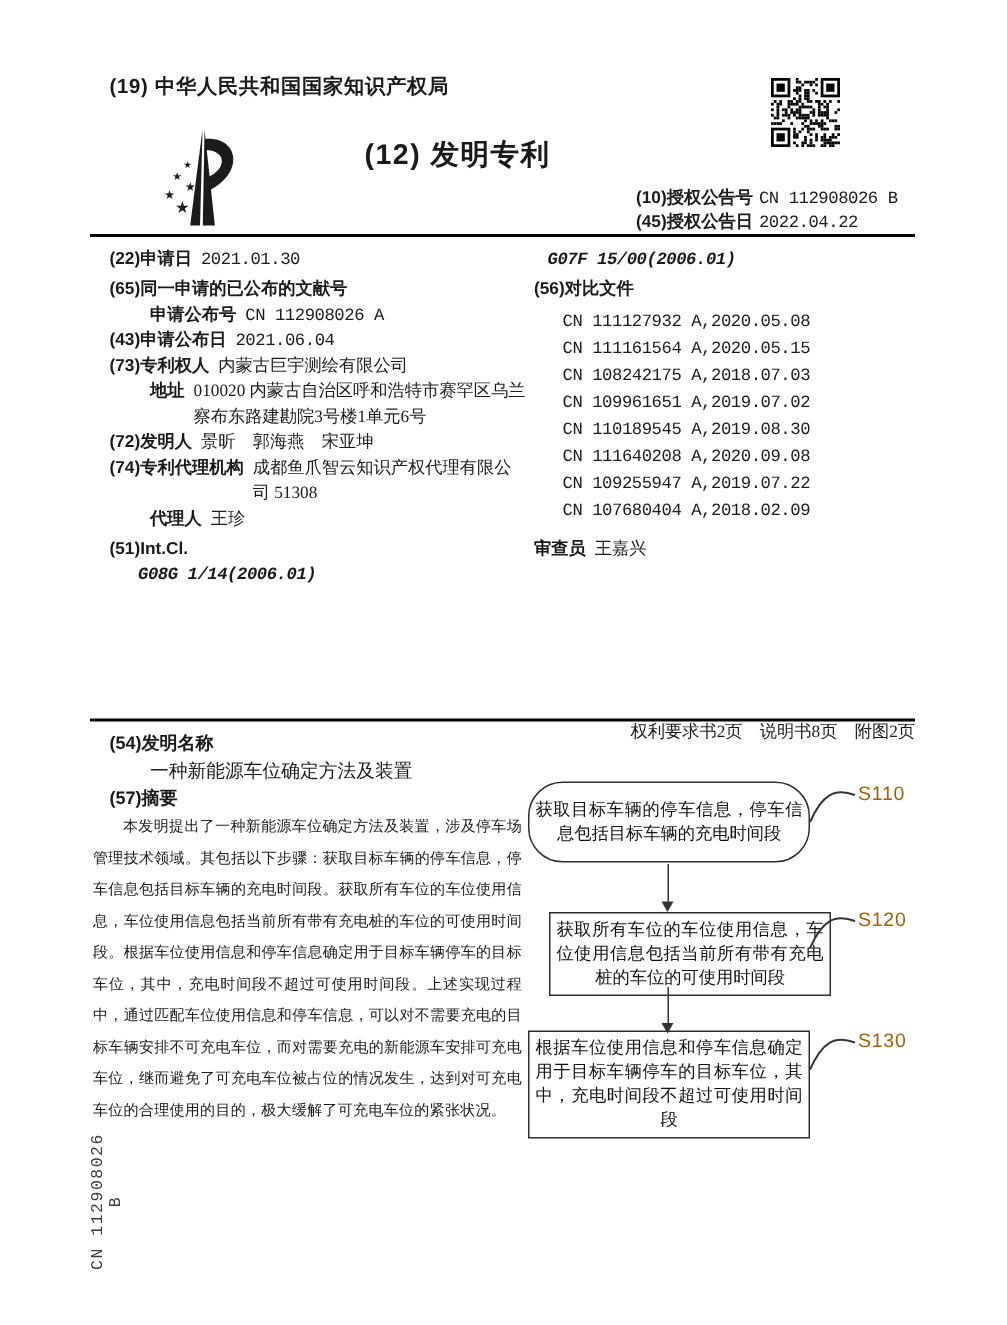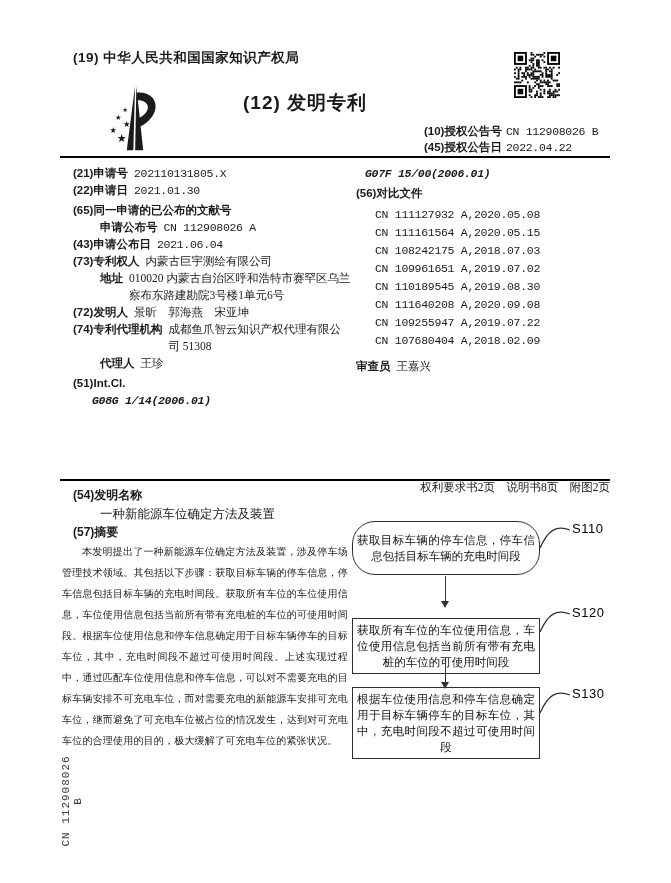--- a/index.html
+++ b/index.html
@@ -30,21 +30,21 @@
             text-align:justify;text-indent:2em;letter-spacing:0.2px;font-family:Liberation Mono, monospace;}
   .vertical-id{left:17px;top:794px;width:100px;height:14px;transform:rotate(-90deg);
                font-family:"Liberation Mono","DejaVu Sans Mono",monospace;
                font-size:11px;letter-spacing:1px;color:#3a3a3a;text-align:center;}
   .flowchart{left:350px;top:518px;width:300px;height:230px;}
   .fc-box{position:absolute;left:2px;width:188px;border:1.5px solid #2e2e2e;
           box-sizing:border-box;display:flex;align-items:center;justify-content:center;
           font-family:"Liberation Sans",sans-serif;font-size:11.5px;line-height:16px;
           padding:3px 4px;text-align:justify;text-align-last:center;color:#111;}
   .fc-label{position:absolute;left:222px;font-family:"Liberation Sans",sans-serif;
-            font-size:13px;letter-spacing:0.5px;color:#000000;}
+            font-size:13px;letter-spacing:0.5px;color:#a16207;}
   .fc-conn{position:absolute;left:189px;}
   .fc-arrow{position:absolute;width:0;border-left:1.3px solid #333;}
   .fc-arrow::after{content:'';position:absolute;bottom:-2px;left:-5.2px;
                    border:4.5px solid transparent;border-top:7px solid #333;border-bottom:0;}
   .logo{left:103px;top:84px;}
   .qr{left:514px;top:52px;}
 </style>
 </head>
 <body>
 
@@ -282,24 +282,20 @@
   <div class="abs grant-line" style="top:124px">
     <span class="b lab">(10)授权公告号</span><span class="mono">CN 112908026 B</span>
   </div>
   <div class="abs grant-line" style="top:140px">
     <span class="b lab">(45)授权公告日</span><span class="mono">2022.04.22</span>
   </div>
 
   <div class="abs rule" style="top:156px"></div>
 
   <div class="abs col" style="left:73px;top:165px;width:278px;">
-    <div class="row">
-      <span class="b lab">(21)申请号</span>
-      <span class="mono val">202110131805.X</span>
-    </div>
     <div class="row grp">
       <span class="b lab">(22)申请日</span>
       <span class="mono val">2021.01.30</span>
     </div>
     <div class="grp b">(65)同一申请的已公布的文献号</div>
     <div class="row ind">
       <span class="b lab">申请公布号</span>
       <span class="mono val">CN 112908026 A</span>
     </div>
     <div class="row grp">
@@ -359,21 +355,21 @@
   <div class="abs abstract">本发明提出了一种新能源车位确定方法及装置，涉及停车场管理技术领域。其包括以下步骤：获取目标车辆的停车信息，停车信息包括目标车辆的充电时间段。获取所有车位的车位使用信息，车位使用信息包括当前所有带有充电桩的车位的可使用时间段。根据车位使用信息和停车信息确定用于目标车辆停车的目标车位，其中，充电时间段不超过可使用时间段。上述实现过程中，通过匹配车位使用信息和停车信息，可以对不需要充电的目标车辆安排不可充电车位，而对需要充电的新能源车安排可充电车位，继而避免了可充电车位被占位的情况发生，达到对可充电车位的合理使用的目的，极大缓解了可充电车位的紧张状况。</div>
 
   <div class="abs flowchart">
     <div class="fc-box" style="top:3px;min-height:54px;border-radius:23px;">获取目标车辆的停车信息，停车信息包括目标车辆的充电时间段</div>
     <div class="fc-label" style="top:3px;">S110</div>
     <svg class="fc-conn" style="top:4px;" width="32" height="28">
         <path d="M1,26 C9,8 17,3 31,8" stroke="#333" stroke-width="1.3" fill="none"></path>
       </svg>
     <div class="fc-arrow" style="left:95px;top:58px;height:30px;"></div>
 
-    <div class="fc-box" style="top:100px;min-height:52px;">获取所有车位的车位使用信息，车位使用信息包括当前所有带有充电桩的车位的可使用时间段</div>
+    <div class="fc-box" style="top:90px;min-height:52px;margin-left:14px;">获取所有车位的车位使用信息，车位使用信息包括当前所有带有充电桩的车位的可使用时间段</div>
     <div class="fc-label" style="top:87px;">S120</div>
     <svg class="fc-conn" style="top:88px;" width="32" height="28">
         <path d="M1,26 C9,8 17,3 31,8" stroke="#333" stroke-width="1.3" fill="none"></path>
       </svg>
     <div class="fc-arrow" style="left:95px;top:140px;height:29px;"></div>
 
     <div class="fc-box" style="top:169px;min-height:46px;">根据车位使用信息和停车信息确定用于目标车辆停车的目标车位，其中，充电时间段不超过可使用时间段</div>
     <div class="fc-label" style="top:168px;">S130</div>
     <svg class="fc-conn" style="top:169px;" width="32" height="28">
         <path d="M1,26 C9,8 17,3 31,8" stroke="#333" stroke-width="1.3" fill="none"></path>

